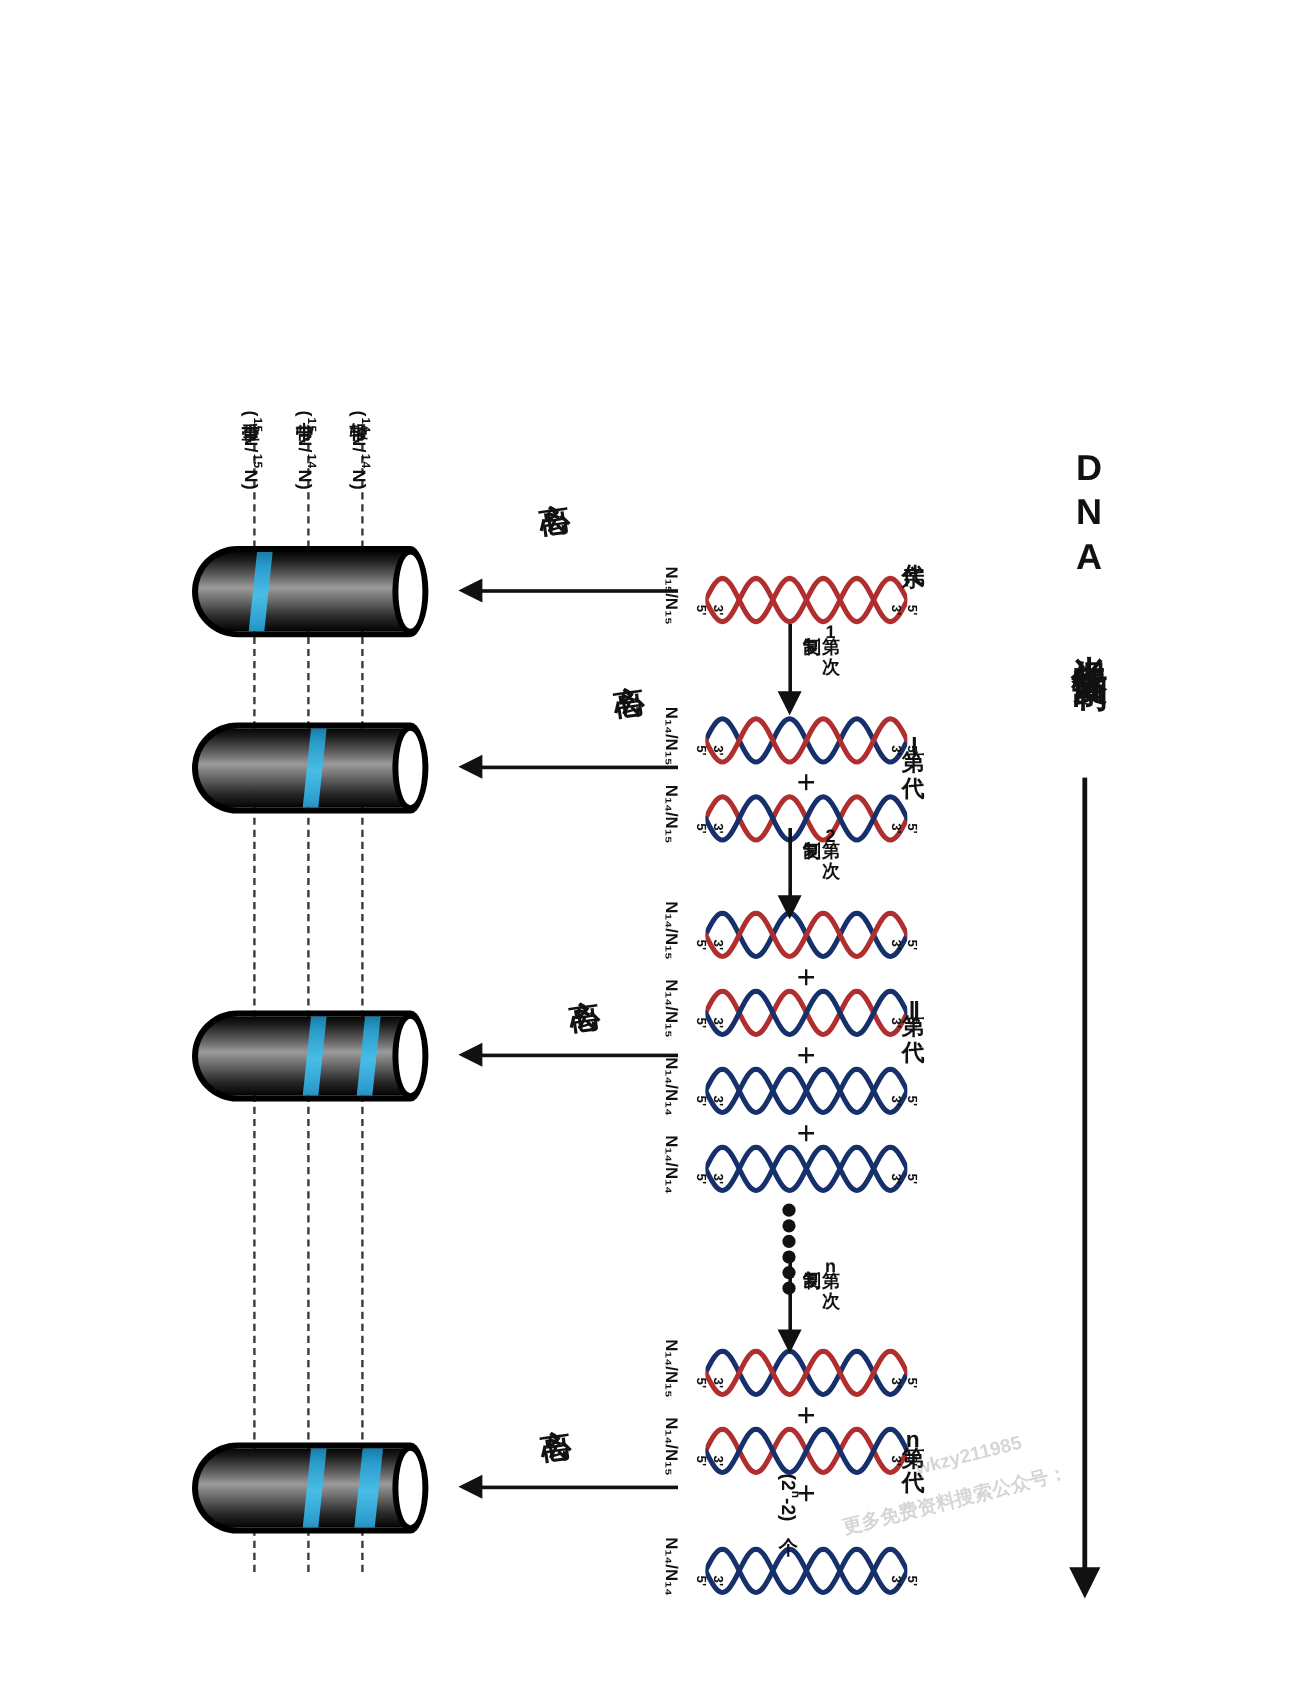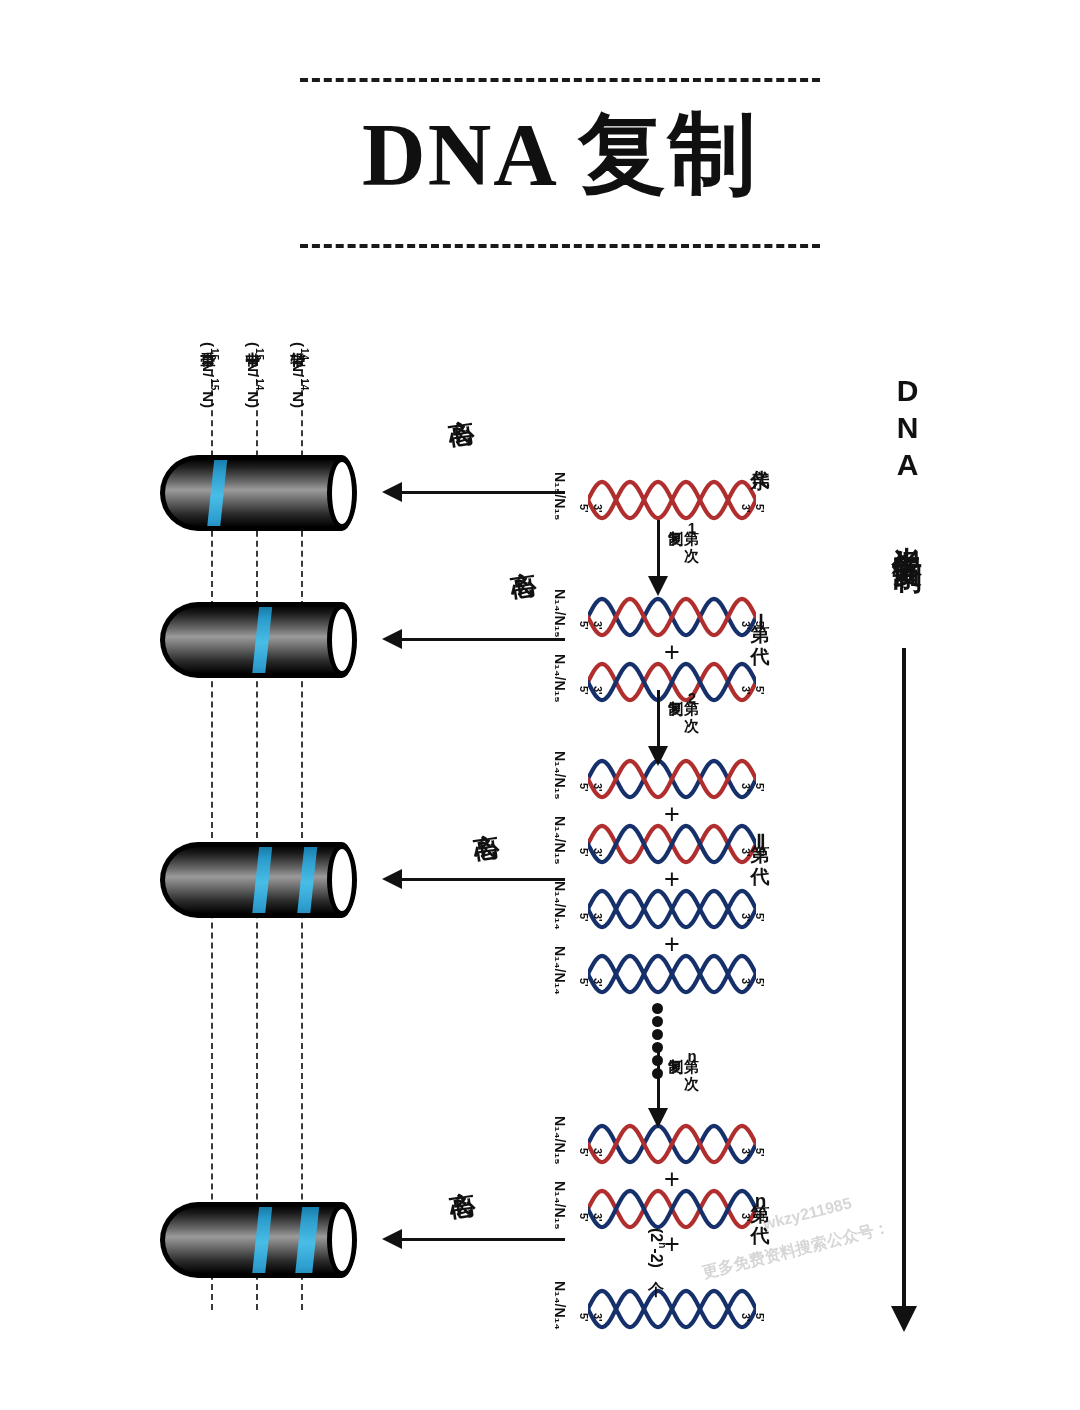--- a/index.html
+++ b/index.html
@@ -290,25 +290,20 @@
     white-space: nowrap;
     transform: rotate(-14deg);
     pointer-events: none;
   }
 </style>
 </head>
 <body>
 
 <div id="page">
 
-  <div id="title-block">
-    <div class="dash-rule top"></div>
-    <div id="title-text">DNA 复制</div>
-    <div class="dash-rule bottom"></div>
-  </div>
 
   <div id="right-heading">DNA 半保留复制</div>
   <div id="right-arrow"></div>
 
   <div class="band-guide" style="left:211px;"></div>
   <div class="band-guide" style="left:256px;"></div>
   <div class="band-guide" style="left:301px;"></div>
 
   <div class="band-label" style="left:198px; top:340px;">重带(<sup>15</sup>N/<sup>15</sup>N)</div>
   <div class="band-label" style="left:243px; top:340px;">中带(<sup>15</sup>N/<sup>14</sup>N)</div>

